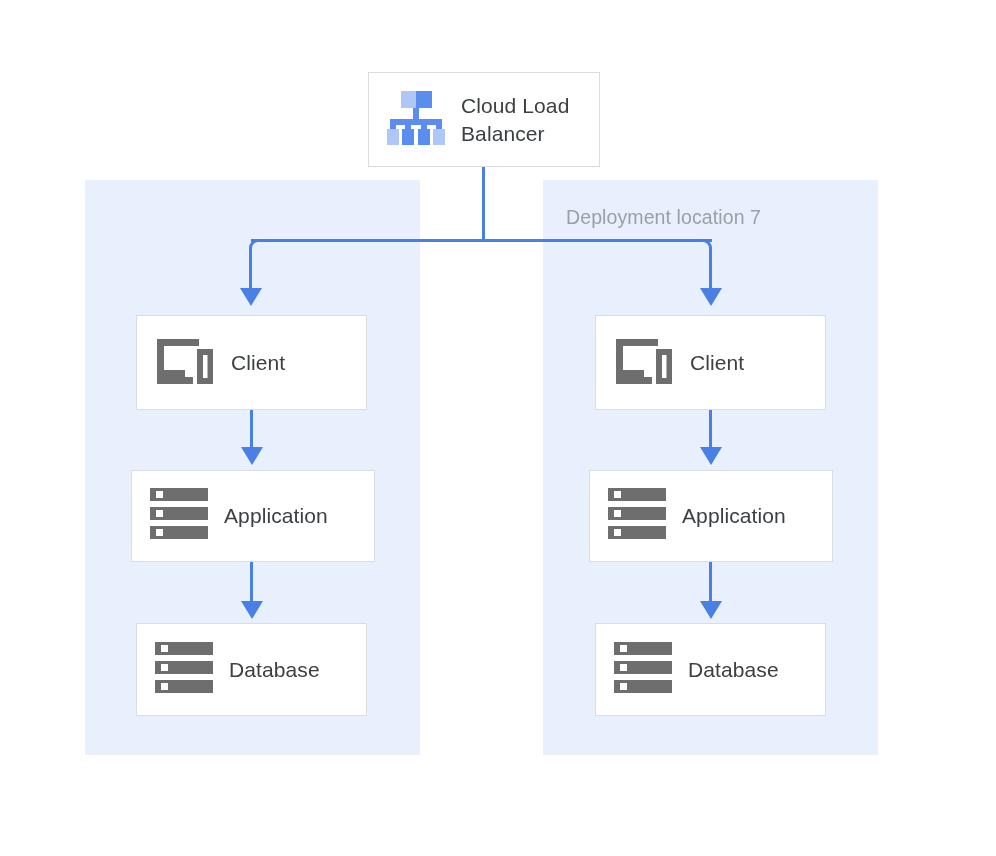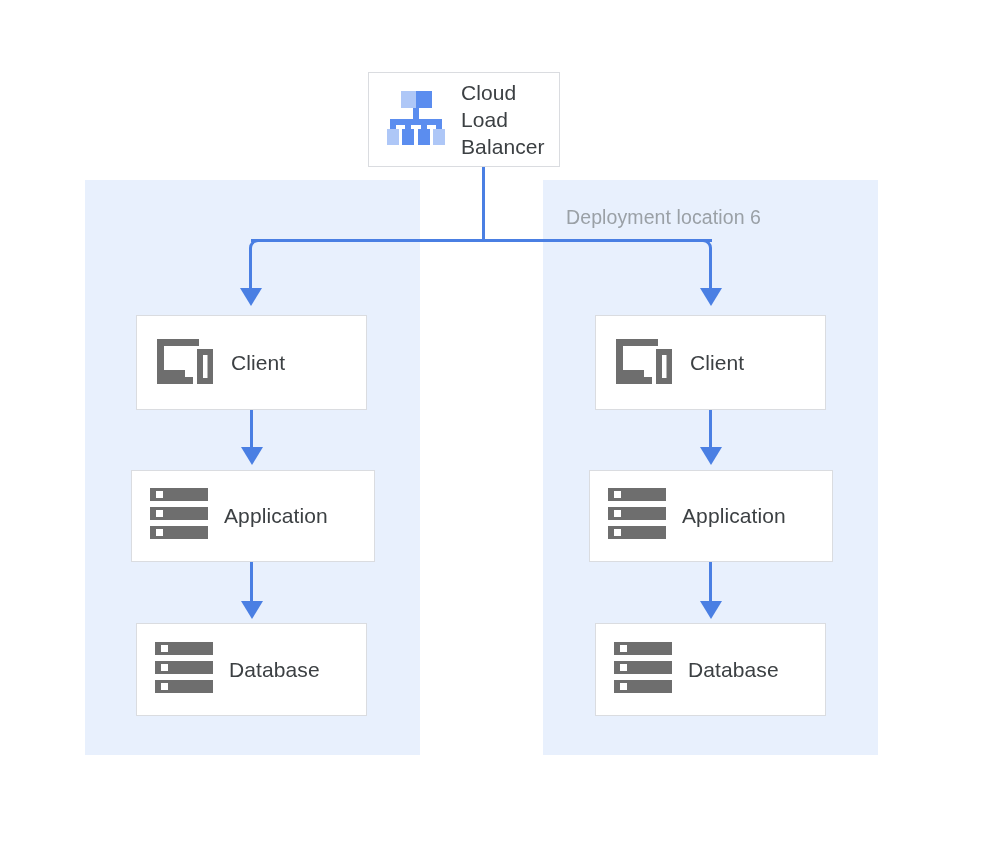--- a/index.html
+++ b/index.html
@@ -90,23 +90,23 @@
   }
 </style>
 </head>
 <body>
 
 <div id="canvas">
 
   <div class="zone" style="left:85px; top:180px; width:335px; height:575px;"></div>
   <div class="zone" style="left:543px; top:180px; width:335px; height:575px;"></div>
 
-  <div class="zone-label" style="left:566px; top:206px;">Deployment location 6</div>
-
-  <div class="node" style="left:368px; top:72px; width:192px; height:95px;">
+  <div class="zone-label" style="left:566px; top:206px;">Deployment location 7</div>
+
+  <div class="node" style="left:368px; top:72px; width:232px; height:95px;">
     <span class="node-icon">
       <svg width="58" height="54" viewBox="0 0 58 54" aria-hidden="true">
 
         <rect x="14" y="0" width="15" height="17" fill="#aec7f7"></rect>
         <rect x="29" y="0" width="16" height="17" fill="#5b8def"></rect>
 
         <rect x="26" y="17" width="6" height="11" fill="#5b8def"></rect>
 
         <rect x="3" y="28" width="52" height="6" fill="#5b8def"></rect>
 

